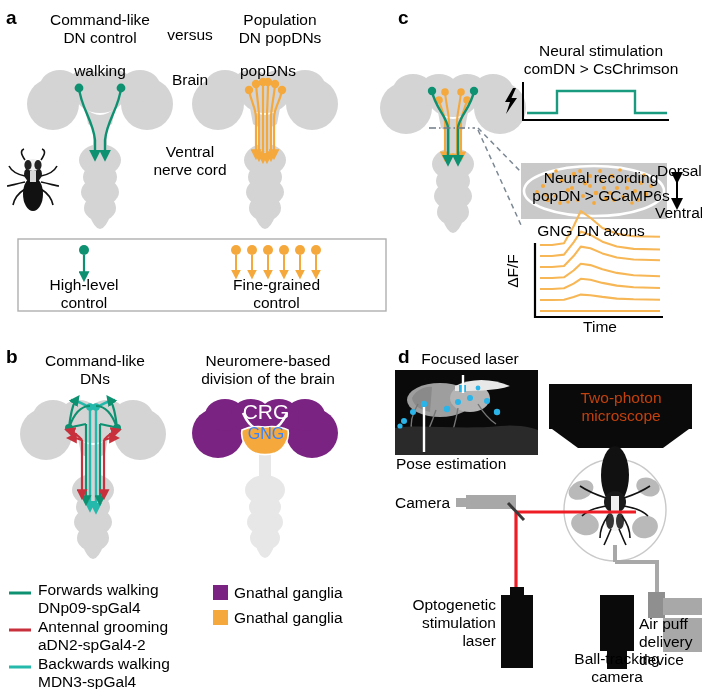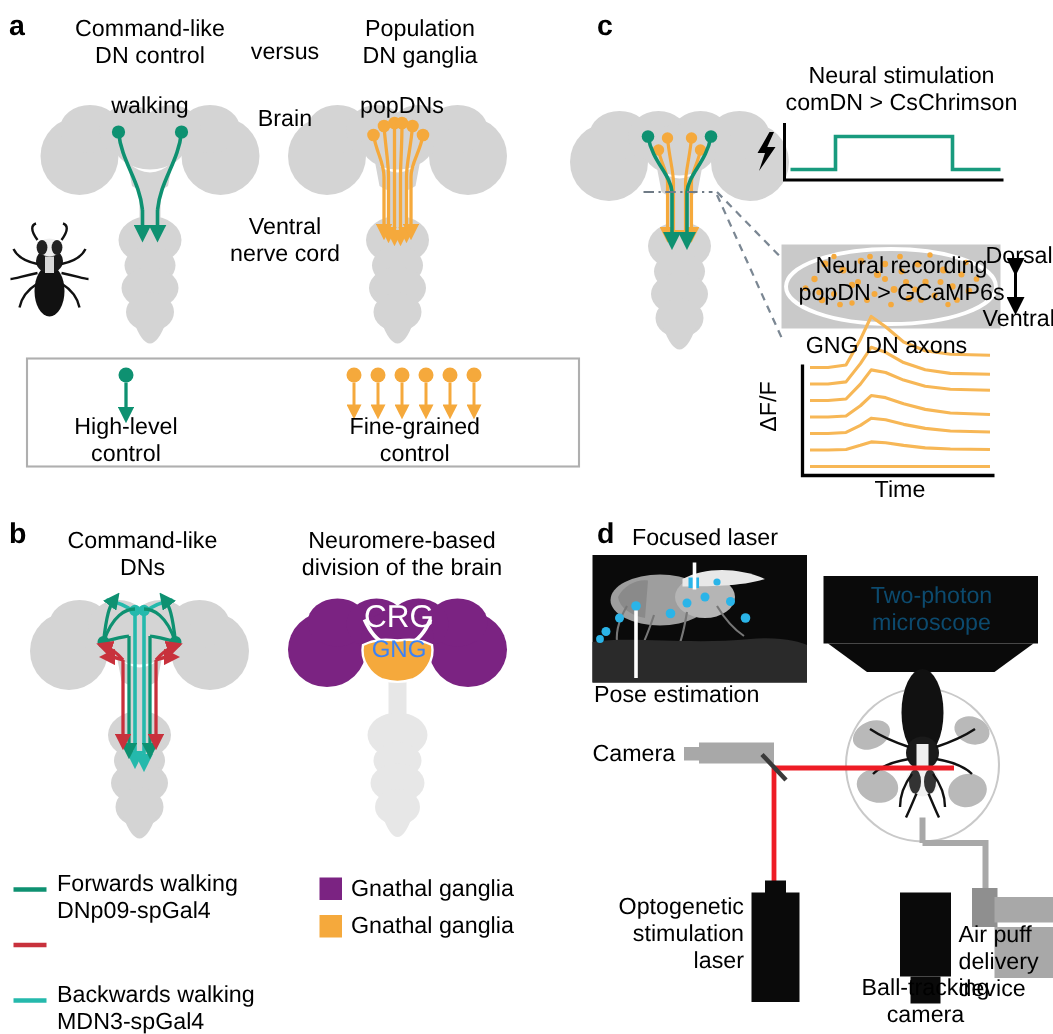--- a/index.html
+++ b/index.html
@@ -420,58 +420,60 @@
 
 <div class="panel-letter" style="left:6px;top:8px;">a</div>
 <div class="panel-letter" style="left:6px;top:347px;">b</div>
 <div class="panel-letter" style="left:398px;top:8px;">c</div>
 <div class="panel-letter" style="left:398px;top:347px;">d</div>
 
 <div class="lbl" style="left:20px;top:11px;width:160px;">Command-like
 DN control</div>
 <div class="lbl" style="left:148px;top:26px;width:84px;">versus</div>
 <div class="lbl" style="left:200px;top:11px;width:160px;">Population
-DN ganglia</div>
+DN popDNs</div>
 <div class="lbl" style="left:55px;top:62px;width:90px;">walking</div>
 <div class="lbl" style="left:225px;top:62px;width:86px;">popDNs</div>
 <div class="lbl" style="left:153px;top:71px;width:74px;">Brain</div>
 <div class="lbl" style="left:140px;top:143px;width:100px;">Ventral
 nerve cord</div>
 <div class="lbl" style="left:33px;top:276px;width:102px;">High-level
 control</div>
 <div class="lbl" style="left:219px;top:276px;width:115px;">Fine-grained
 control</div>
 
 <div class="lbl" style="left:20px;top:352px;width:150px;">Command-like
 DNs</div>
 <div class="lbl" style="left:193px;top:352px;width:150px;">Neuromere-based
 division of the brain</div>
 <div class="lbl" style="left:238px;top:400px;width:56px;color:#fff;font-size:21px;">CRG</div>
 <div class="lbl" style="left:238px;top:425px;width:56px;color:#3b82f6;font-size:16px;">GNG</div>
 
 <div class="lbl lbl-l" style="left:38px;top:581px;width:170px;">Forwards walking
 DNp09-spGal4</div>
+<div class="lbl lbl-l" style="left:38px;top:618px;width:170px;">Antennal grooming
+aDN2-spGal4-2</div>
 <div class="lbl lbl-l" style="left:38px;top:655px;width:170px;">Backwards walking
 MDN3-spGal4</div>
 <div class="lbl lbl-l" style="left:234px;top:584px;width:160px;">Gnathal ganglia</div>
 <div class="lbl lbl-l" style="left:234px;top:609px;width:160px;">Gnathal ganglia</div>
 
 <div class="lbl" style="left:508px;top:42px;width:186px;">Neural stimulation
 comDN &gt; CsChrimson</div>
 <div class="lbl" style="left:508px;top:130px;width:186px;margin-top:39px;">Neural recording
 popDN &gt; GCaMP6s</div>
 <div class="lbl lbl-l" style="left:657px;top:162px;width:48px;">Dorsal</div>
 <div class="lbl lbl-l" style="left:655px;top:204px;width:50px;">Ventral</div>
 <div class="lbl" style="left:516px;top:222px;width:150px;">GNG DN axons</div>
 <div class="lbl" style="left:493px;top:262px;width:40px;transform:rotate(-90deg);">ΔF/F</div>
 <div class="lbl" style="left:560px;top:318px;width:80px;">Time</div>
 
 <div class="lbl" style="left:405px;top:350px;width:130px;">Focused laser</div>
 <div class="lbl lbl-l" style="left:396px;top:455px;width:150px;">Pose estimation</div>
-<div class="lbl" style="left:556px;top:389px;width:130px;color:#0c4a6e;">Two-photon
+<div class="lbl" style="left:556px;top:389px;width:130px;color:#c2410c;">Two-photon
 microscope</div>
 <div class="lbl lbl-l" style="left:395px;top:494px;width:80px;">Camera</div>
 <div class="lbl lbl-r" style="left:396px;top:596px;width:100px;">Optogenetic
 stimulation
 laser</div>
 <div class="lbl" style="left:556px;top:650px;width:122px;">Ball-tracking
 camera</div>
 <div class="lbl lbl-l" style="left:639px;top:615px;width:66px;">Air puff
 delivery
 device</div>

